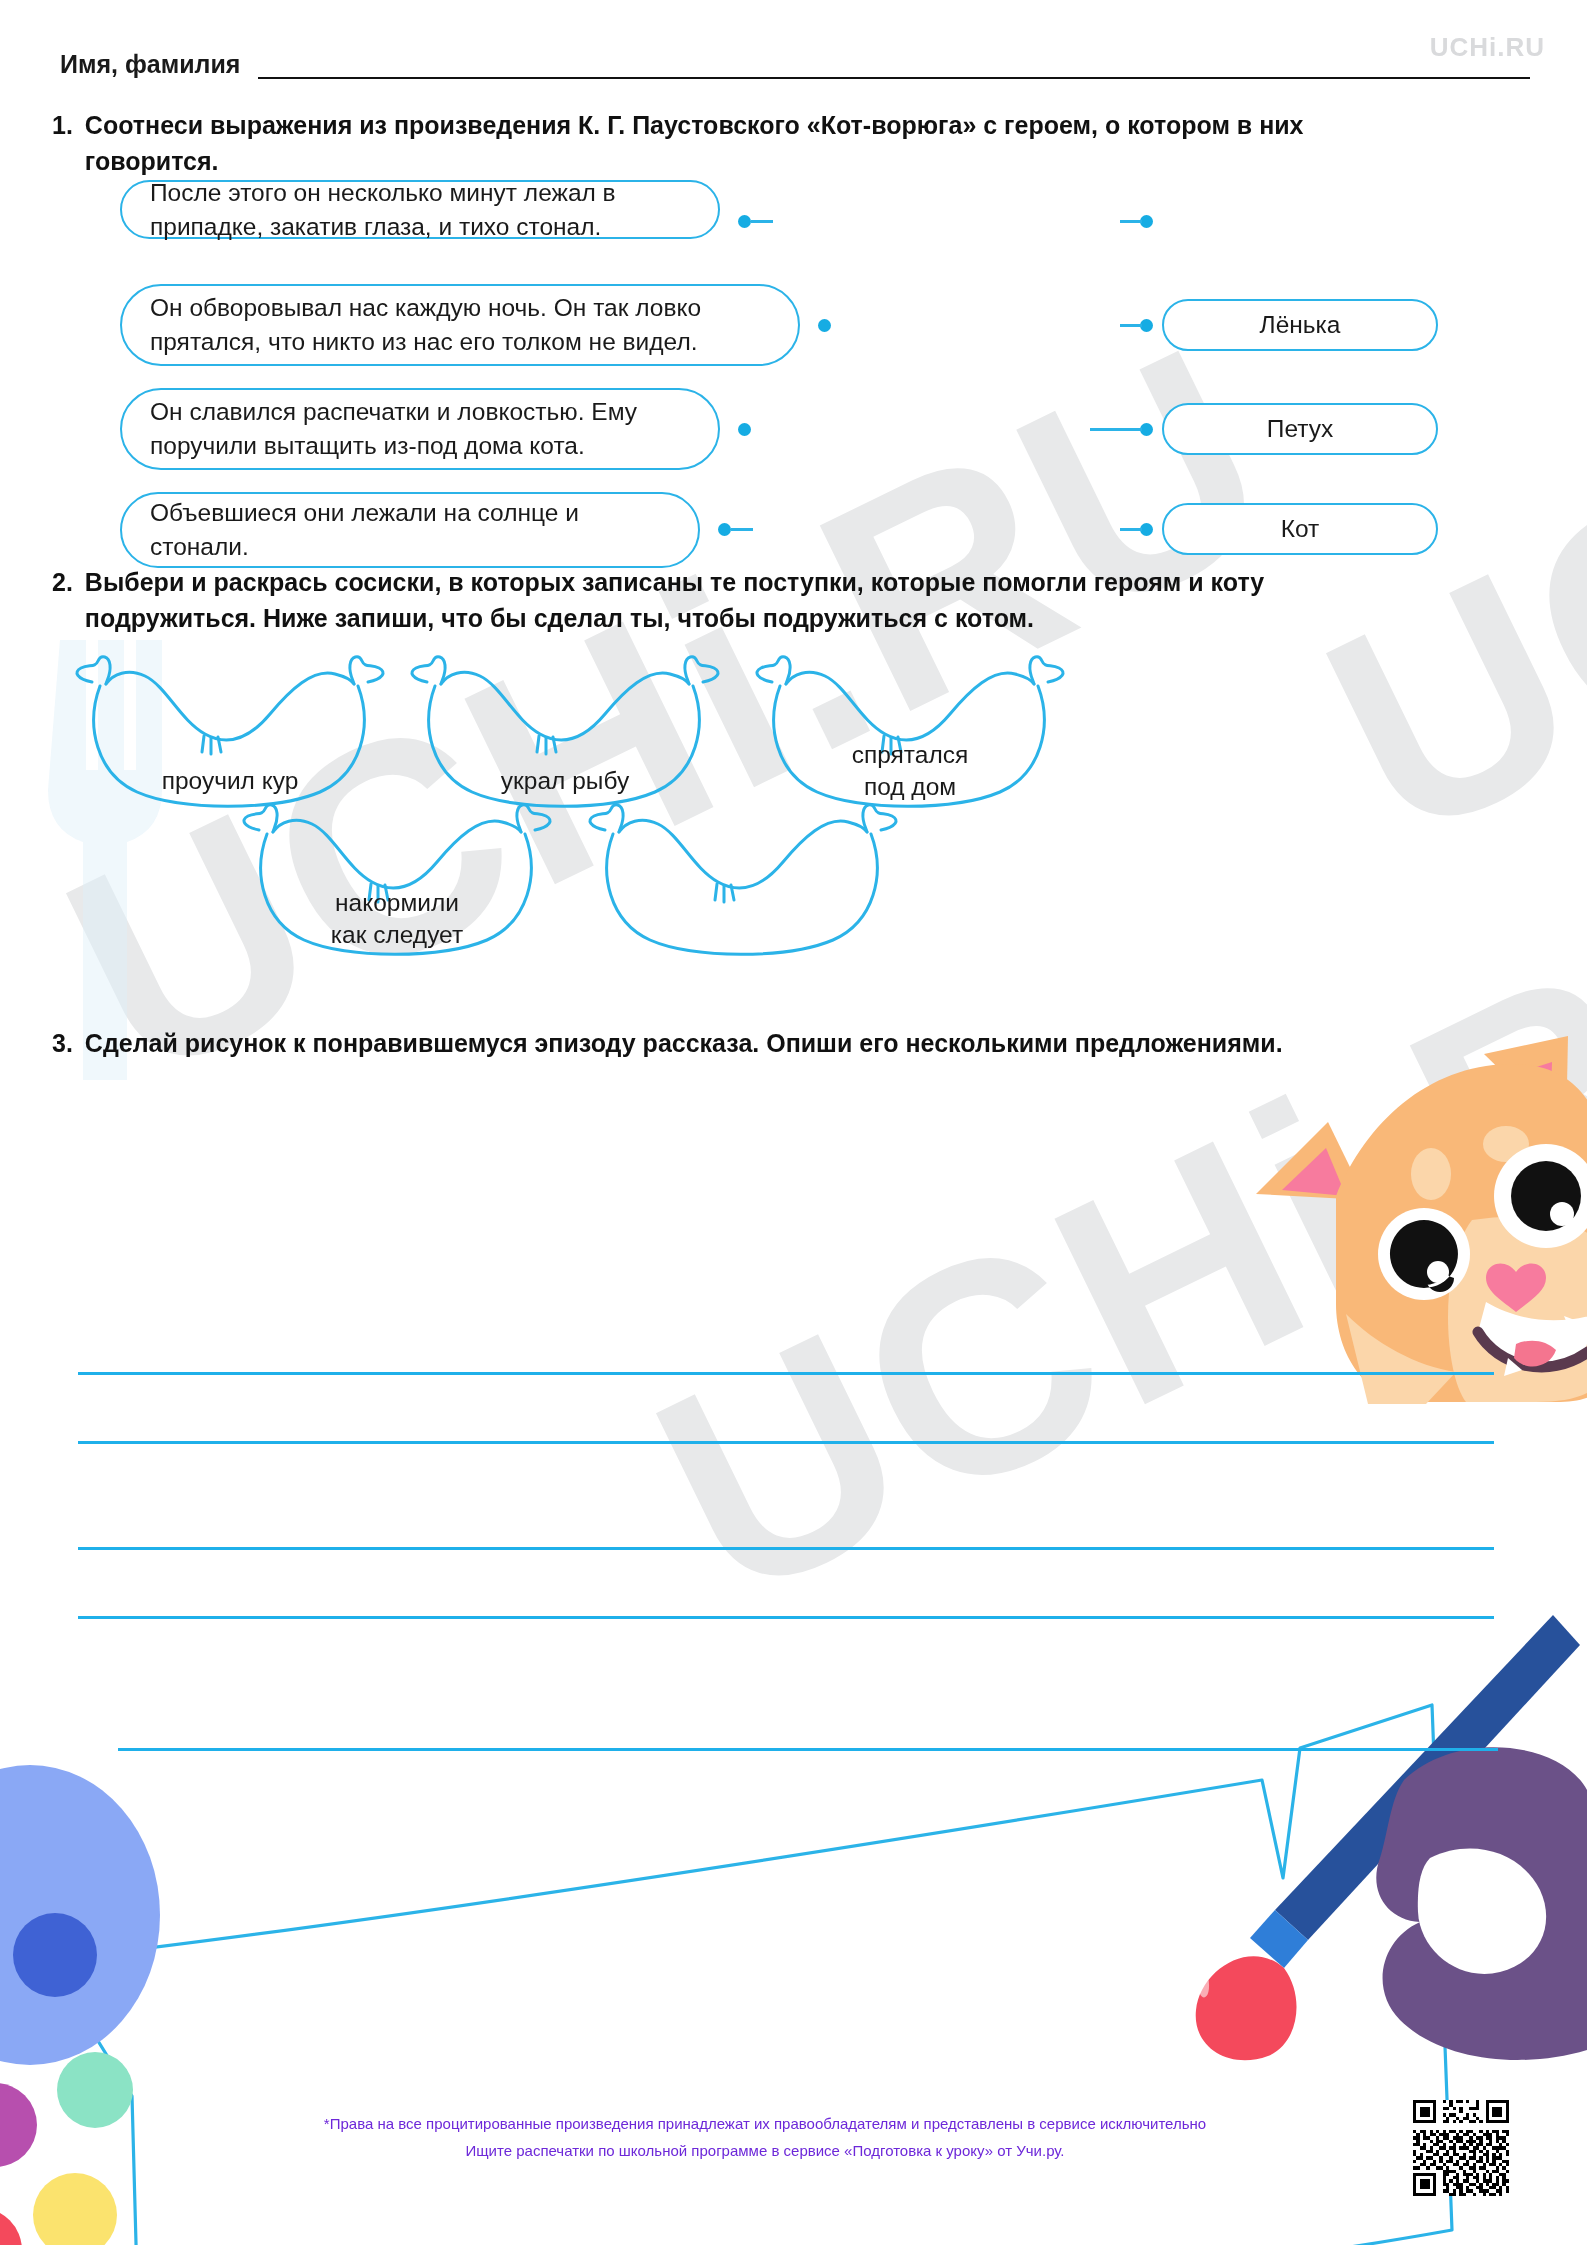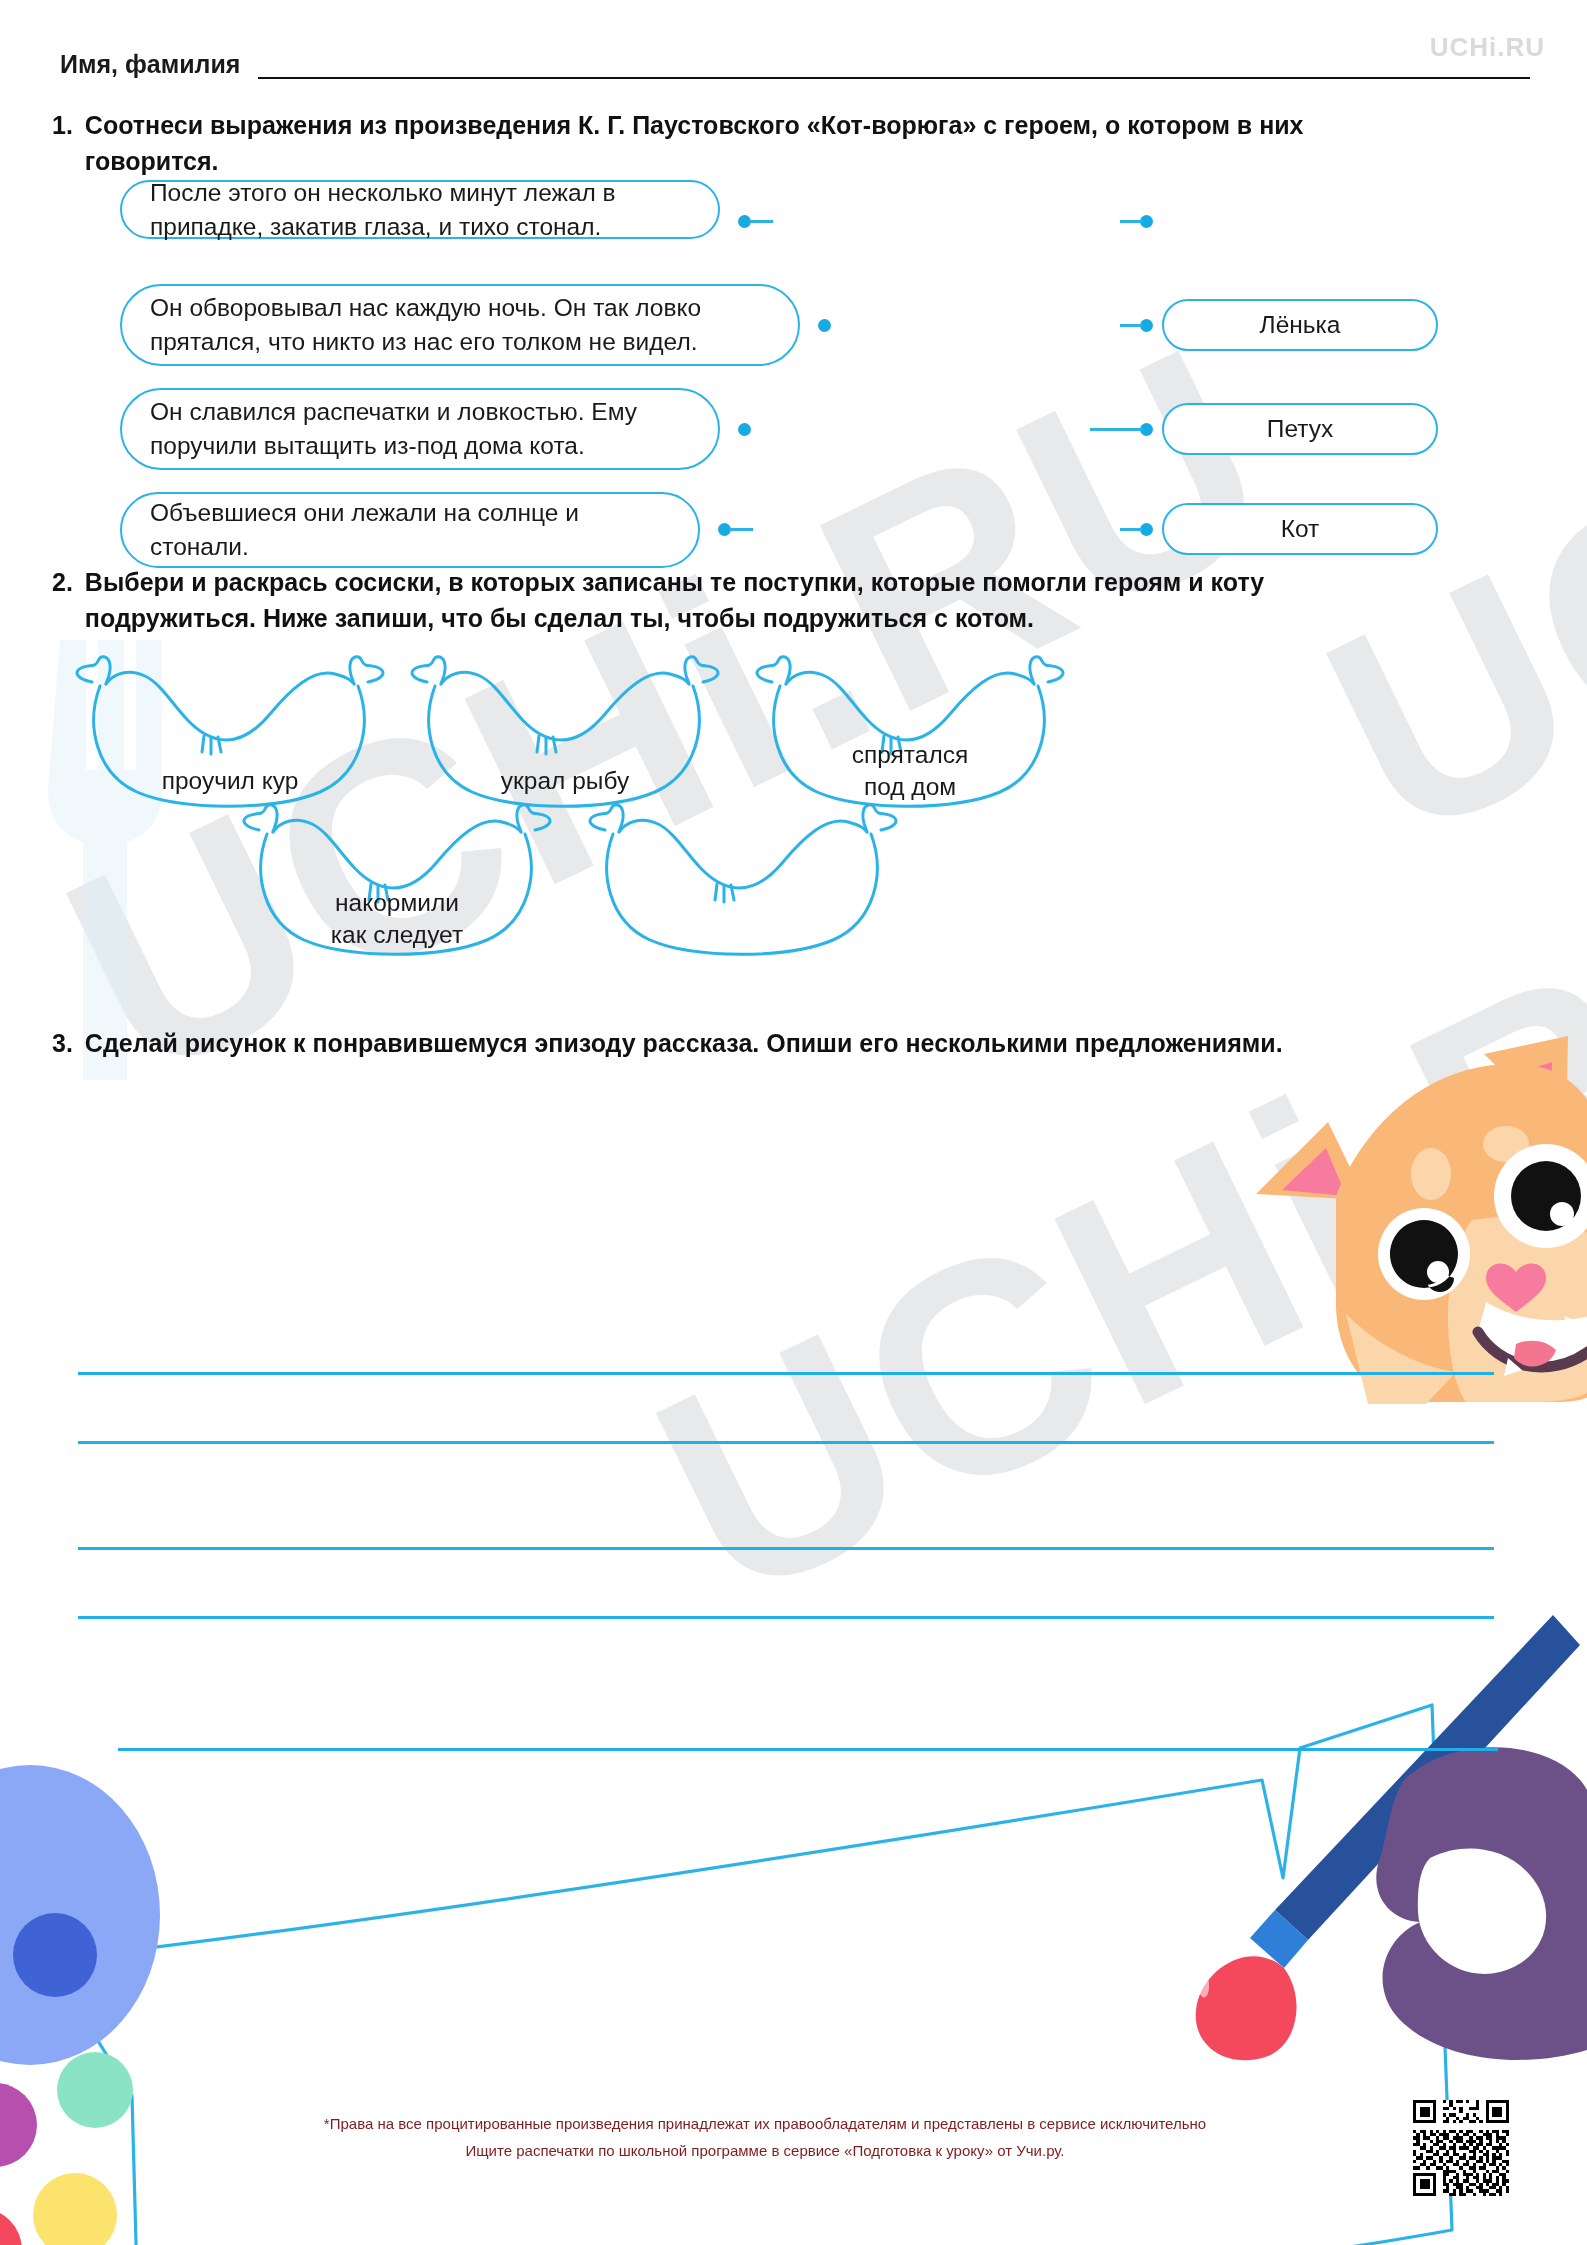--- a/index.html
+++ b/index.html
@@ -122,21 +122,21 @@
   
   .art { position: absolute; left: 0; top: 1590px; width: 1587px; height: 655px; z-index: 1; }
   .art svg { width: 100%; height: 100%; overflow: visible; }
 
   
   .footer {
     position: absolute; left: 150px; top: 2112px; width: 1230px;
     z-index: 4; text-align: center;
   }
   .footer p {
-    margin: 0 0 4px 0; font-size: 15px; color: #7f1d1d; line-height: 1.55;
+    margin: 0 0 4px 0; font-size: 15px; color: #6d28d9; line-height: 1.55;
   }
   .qr {
     position: absolute; right: 78px; top: 2100px;
     width: 96px; height: 96px; z-index: 4;
   }
   .qr svg { width: 100%; height: 100%; display: block; }
 </style>
 </head>
 <body>
 

